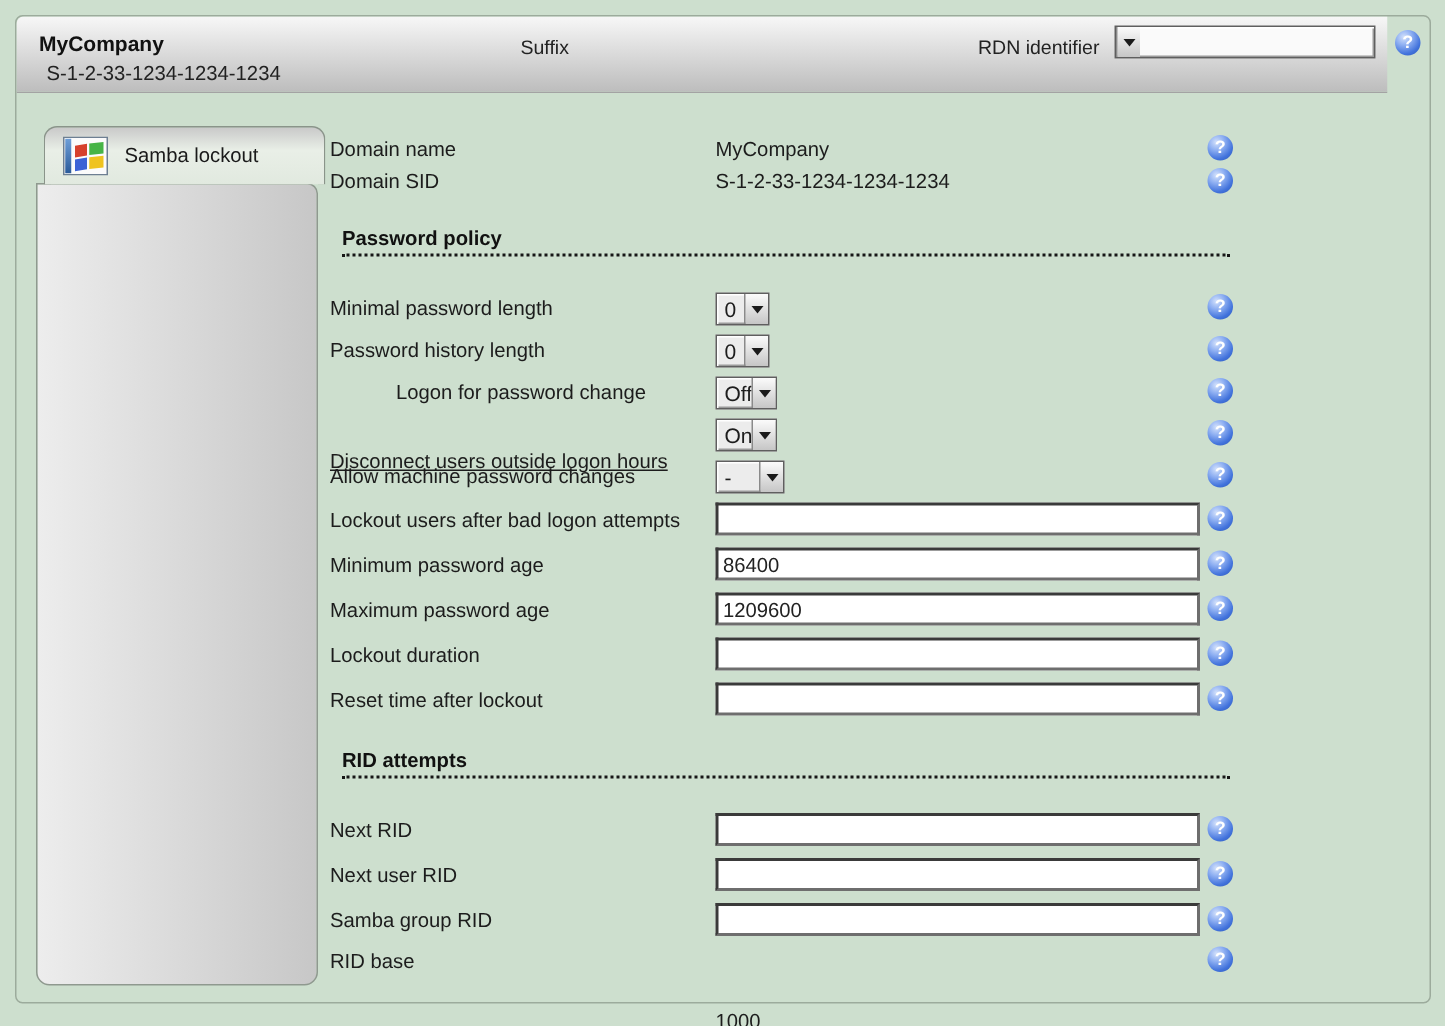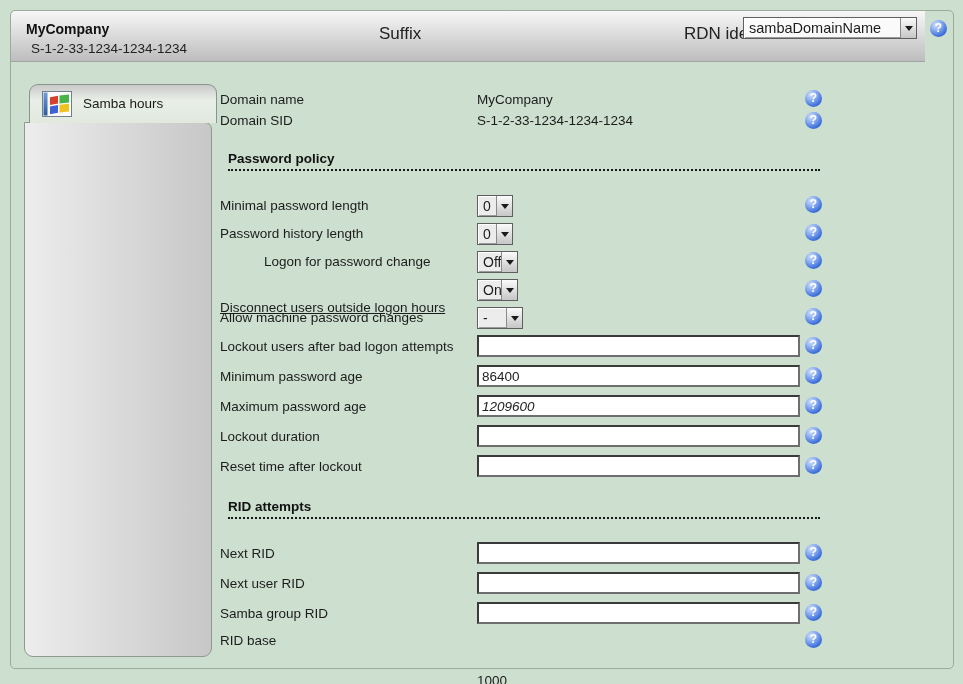--- a/index.html
+++ b/index.html
@@ -18,21 +18,21 @@
   }
   
   .titlebar{
     position:absolute;left:0;top:0;width:914px;height:50px;
     background:linear-gradient(#f7f7f7,#bdbdbd);
     border-bottom:1px solid #a3a3a3;
     border-radius:5px 0 0 0;
   }
   .title{position:absolute;left:15px;top:10px;font-weight:bold;font-size:14px;color:#111;white-space:nowrap;}
   .subtitle{position:absolute;left:20px;top:30px;font-size:13.5px;color:#222;white-space:nowrap;}
-  .hdr-label{position:absolute;top:13px;font-size:17px;color:#222;white-space:nowrap;margin-left:32px;}
+  .hdr-label{position:absolute;top:13px;font-size:13px;color:#222;white-space:nowrap;}
   
   .sel{
     position:absolute;height:22px;
     background:#ececec;
     border:1px solid #5f5f5f;
     box-shadow:inset 1px 1px 0 #ffffff, inset -1px -1px 0 #9a9a9a;
     display:flex;align-items:stretch;cursor:default;
     box-sizing:border-box;
   }
   .sel.light{background:#fafafa;}
@@ -105,21 +105,20 @@
   <div class="frame">
 
     <div class="titlebar">
       <span class="title">MyCompany</span>
       <span class="subtitle">S-1-2-33-1234-1234-1234</span>
 
       <span class="hdr-label" style="left:336px;">Suffix</span>
 
       <span class="hdr-label" style="left:641px;">RDN identifier</span>
       <div class="sel light" style="left:732px;top:6px;width:174px;">
-        <span class="txt">sambaDomainName</span>
         <span class="btn">
             <span class="tri"></span>
           </span>
       </div>
     </div>
     <span class="help" style="left:919px;top:9px;">?</span>
 
     <div class="panel"></div>
     <div class="tab">
       <svg class="winicon" width="30" height="26" viewBox="0 0 30 26">
@@ -131,21 +130,21 @@
         </defs>
         <rect x="0.5" y="0.5" width="29" height="25" fill="#fbfbfb" stroke="#6e7f92"></rect>
         <rect x="1.5" y="1.5" width="4" height="23" fill="url(#bluebar)"></rect>
         <g transform="translate(8,4)">
           <polygon points="0,2.2 8,0.8 8,8.6 0,10" fill="#d6402c"></polygon>
           <polygon points="9.5,0.6 19,-0.4 19,7.4 9.5,8.4" fill="#46b446"></polygon>
           <polygon points="0,11.4 8,10 8,17.8 0,19.2" fill="#3c62d6"></polygon>
           <polygon points="9.5,9.8 19,8.8 19,16.6 9.5,17.6" fill="#efc31f"></polygon>
         </g>
       </svg>
-      <span class="tab-label">Samba hours</span>
+      <span class="tab-label">Samba lockout</span>
     </div>
   </div>
 
   <span class="lbl" style="top:92px;">Domain name</span>
   <span class="val" style="top:92px;">MyCompany</span>
   <span class="help" style="top:90px;">?</span>
 
   <span class="lbl" style="top:113px;">Domain SID</span>
   <span class="val" style="top:113px;">S-1-2-33-1234-1234-1234</span>
   <span class="help" style="top:112px;">?</span>
@@ -199,21 +198,21 @@
 
   <span class="lbl" style="top:339px;">Lockout users after bad logon attempts</span>
   <input class="txtin" style="top: 335px;" type="text" value="">
   <span class="help" style="top:337px;">?</span>
 
   <span class="lbl" style="top:369px;">Minimum password age</span>
   <input class="txtin" style="top: 365px;" type="text" value="86400">
   <span class="help" style="top:367px;">?</span>
 
   <span class="lbl" style="top:399px;">Maximum password age</span>
-  <input class="txtin" style="top: 395px; font-style: italic;" type="text" value="1209600">
+  <input class="txtin" style="top: 395px;" type="text" value="1209600">
   <span class="help" style="top:397px;">?</span>
 
   <span class="lbl" style="top:429px;">Lockout duration</span>
   <input class="txtin" style="top: 425px;" type="text" value="">
   <span class="help" style="top:427px;">?</span>
 
   <span class="lbl" style="top:459px;">Reset time after lockout</span>
   <input class="txtin" style="top: 455px;" type="text" value="">
   <span class="help" style="top:457px;">?</span>
 

